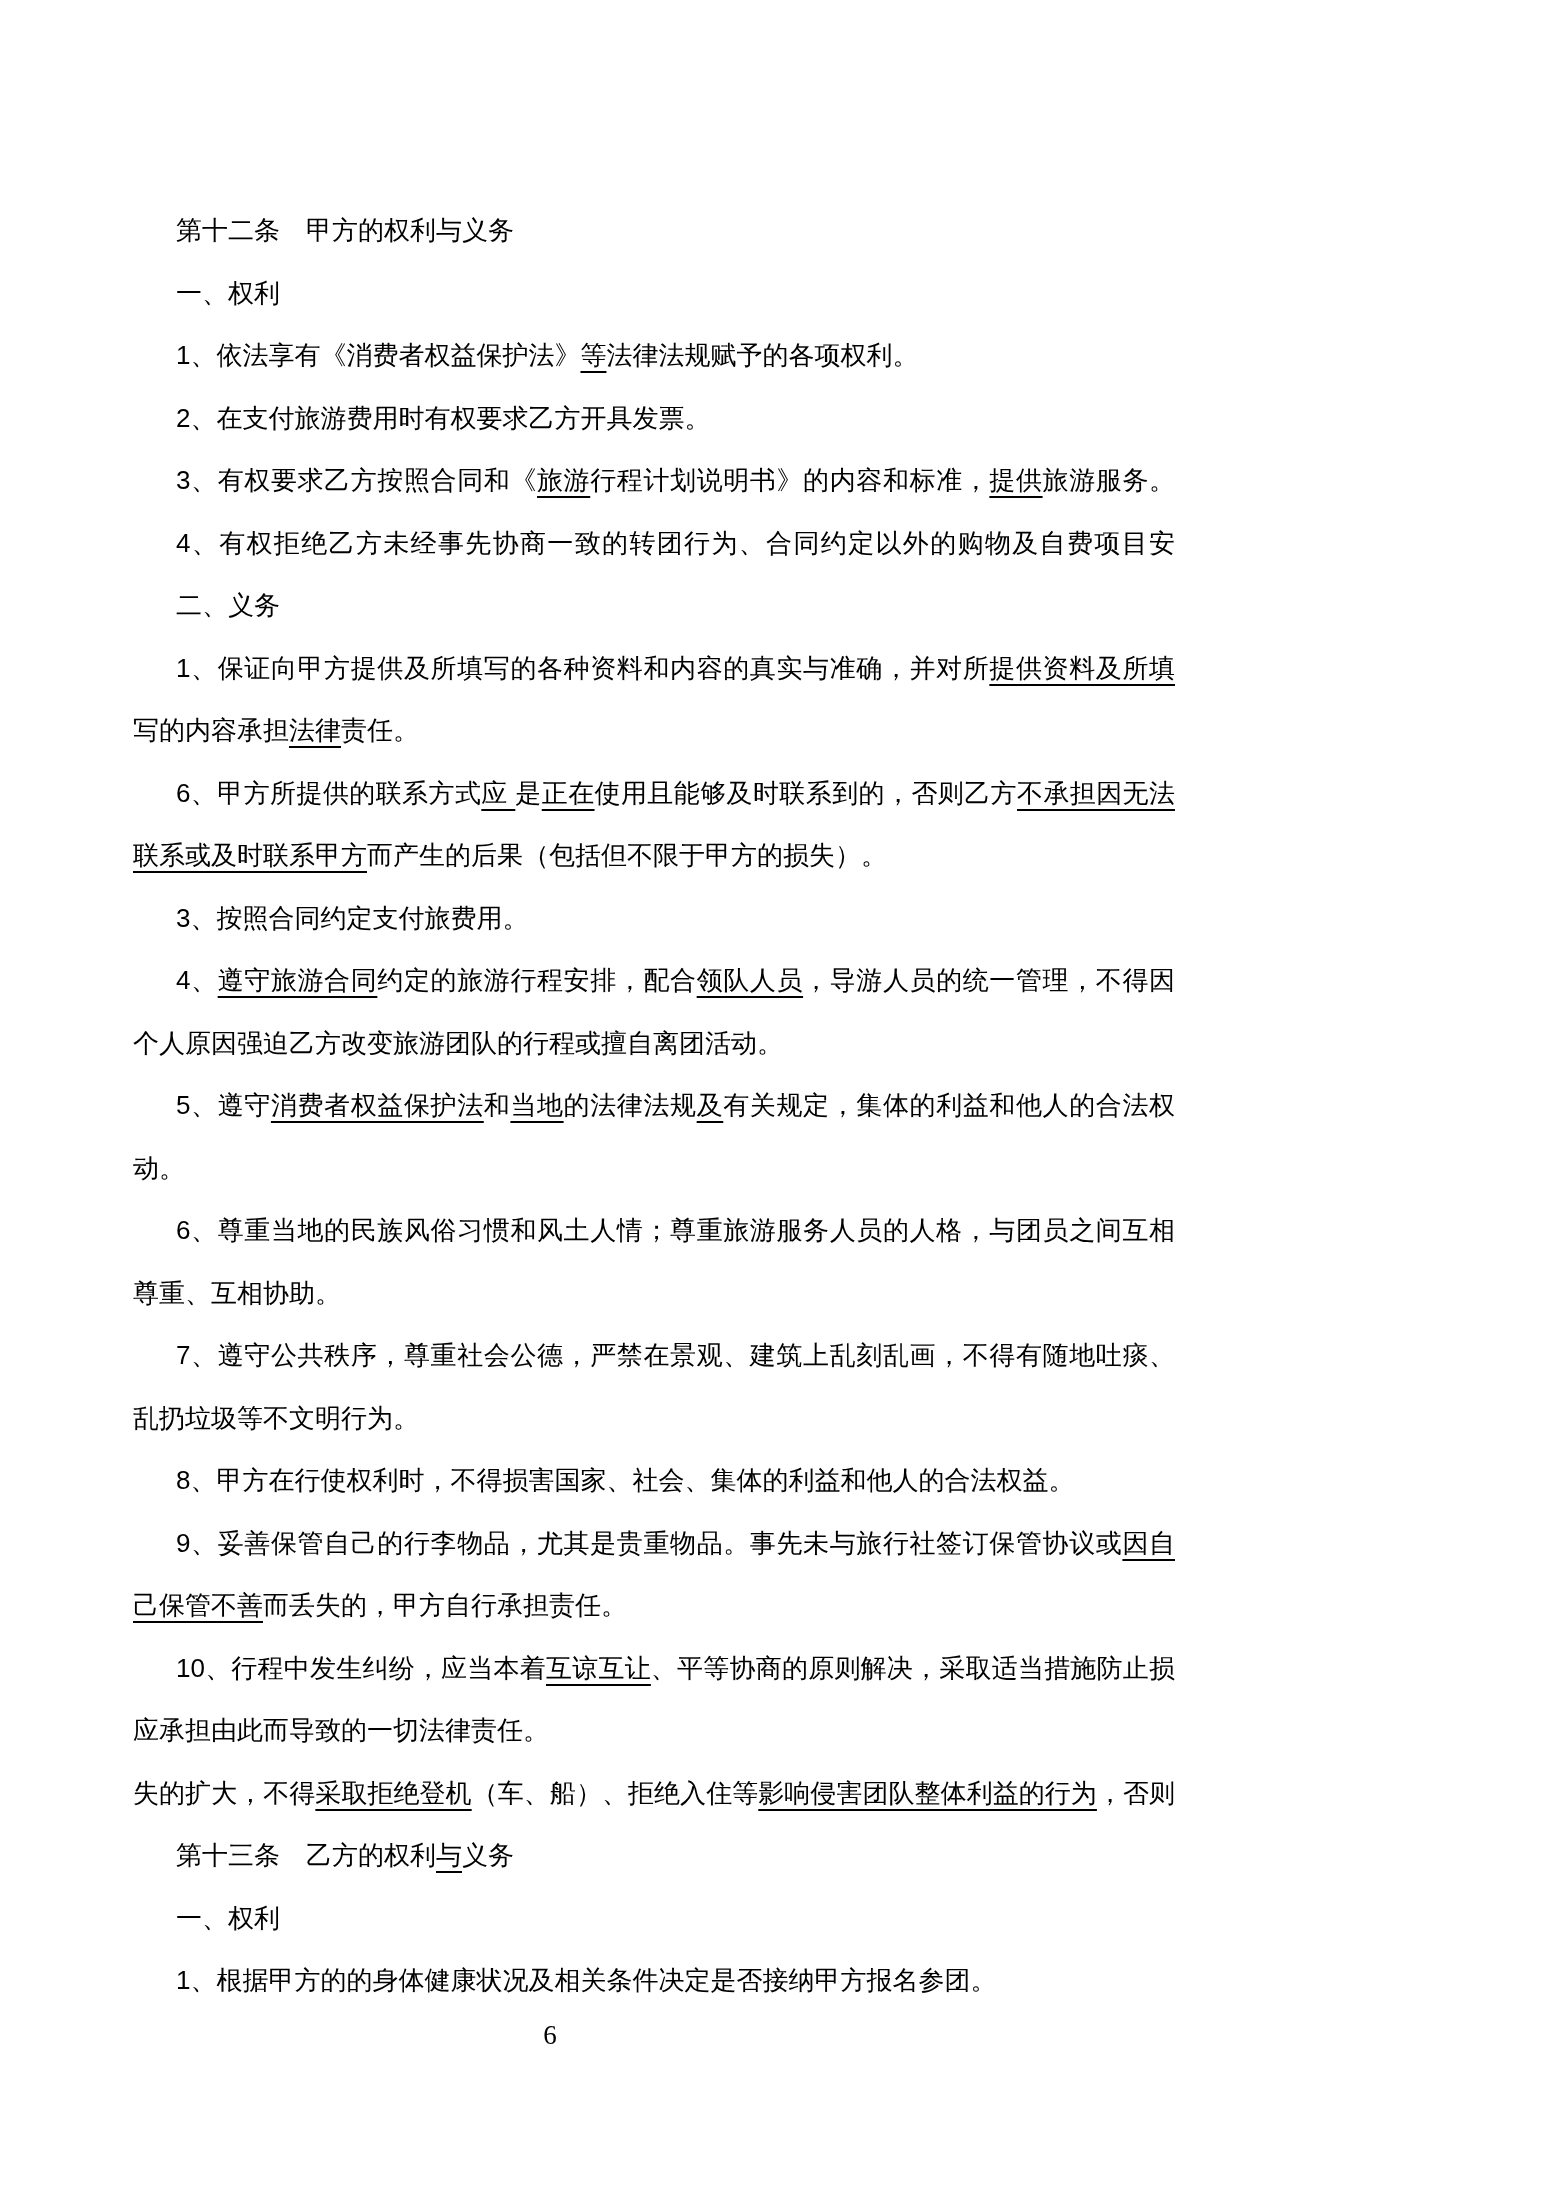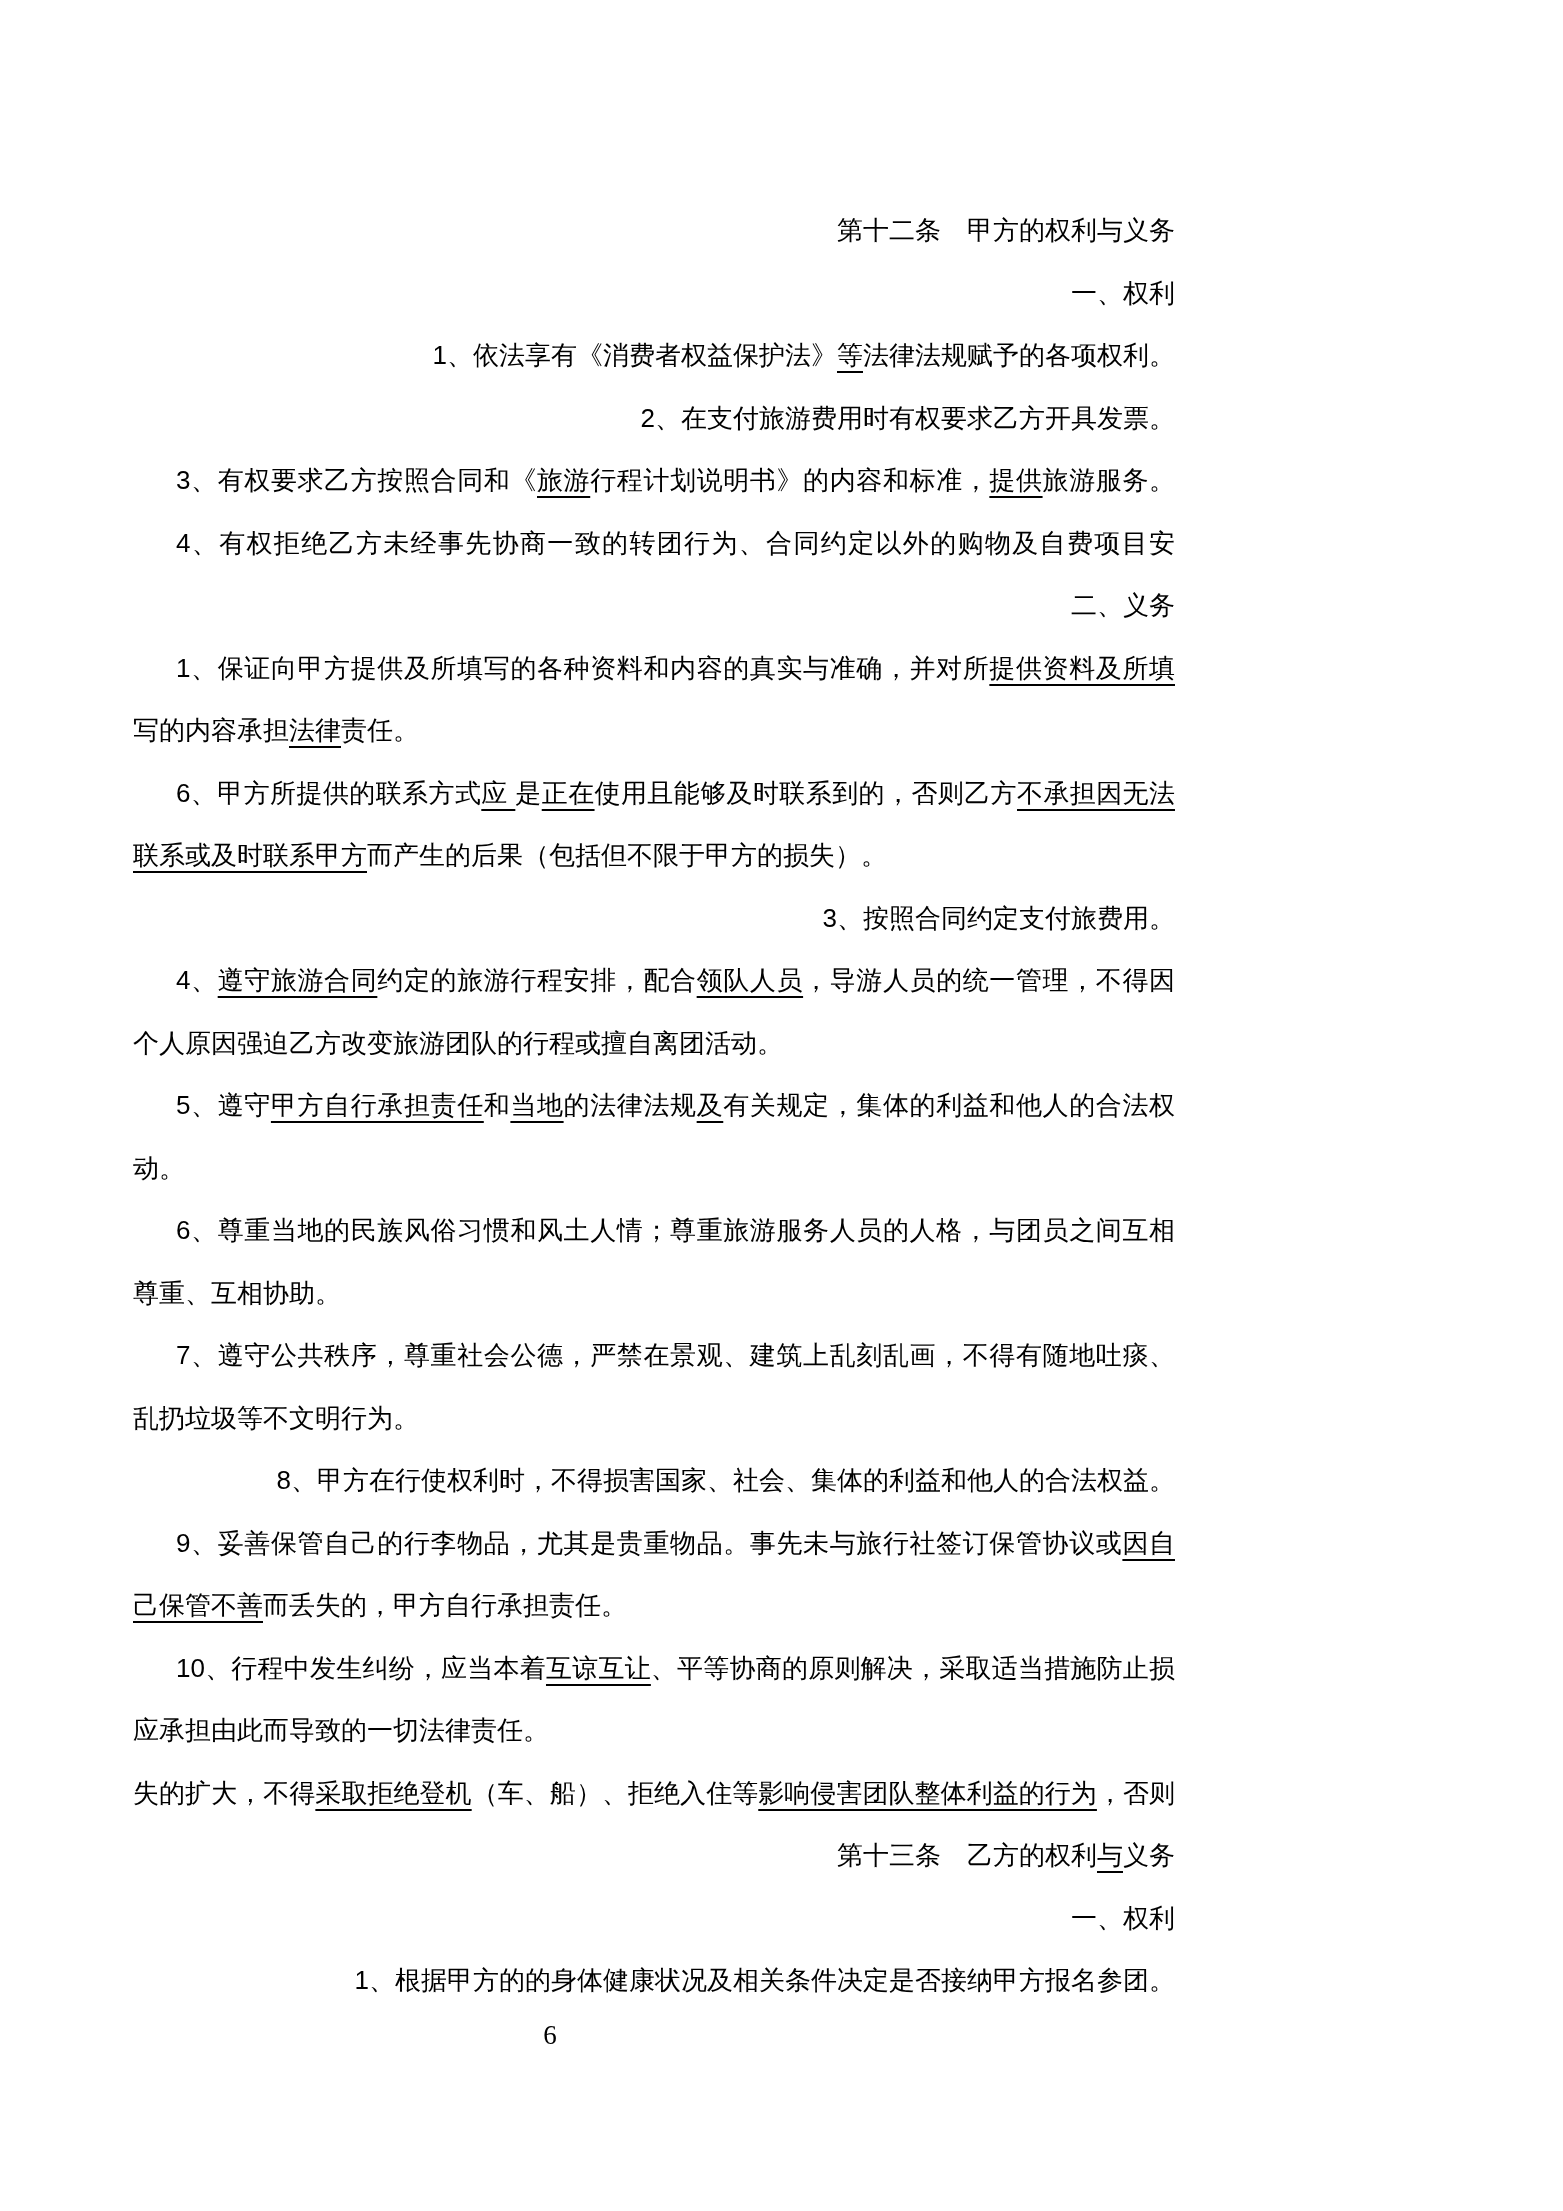--- a/index.html
+++ b/index.html
@@ -23,21 +23,20 @@
     width: 1042px;
     font-size: 26px;
   }
   .line {
     height: 62.5px;
     line-height: 62.5px;
     overflow: hidden;
   }
   .line.indent {
     padding-left: 43px;
-    text-align: right;
   }
   .line.j {
     text-align: justify;
     text-align-last: justify;
   }
   .u {
     text-decoration: underline;
     text-decoration-thickness: 2px;
     text-underline-offset: 7px;
   }
@@ -64,21 +63,21 @@
       <div class="line indent j"><span>3、有权要求乙方按照合同和《</span><span class="u">旅游</span><span>行程计划说明书》的内容和标准，</span><span class="u">提供</span><span>旅游服务。</span></div>
       <div class="line indent j"><span>4、有权拒绝乙方未经事先协商一致的转团行为、合同约定以外的购物及自费项目安排。</span></div>
       <div class="line indent"><span>二、义务</span></div>
       <div class="line indent j"><span>1、保证向甲方提供及所填写的各种资料和内容的真实与准确，并对所</span><span class="u">提供资料及所填</span></div>
       <div class="line"><span>写的内容承担</span><span class="u">法律</span><span>责任。</span></div>
       <div class="line indent j"><span>6、甲方所提供的联系方式</span><span class="u">应 </span><span>是</span><span class="u">正在</span><span>使用且能够及时联系到的，否则乙方</span><span class="u">不承担因无法</span></div>
       <div class="line"><span class="u">联系或及时联系甲方</span><span>而产生的后果（包括但不限于甲方的损失）。</span></div>
       <div class="line indent"><span>3、按照合同约定支付旅费用。</span></div>
       <div class="line indent j"><span>4、</span><span class="u">遵守旅游合同</span><span>约定的旅游行程安排，配合</span><span class="u">领队人员</span><span>，导游人员的统一管理，不得因</span></div>
       <div class="line"><span>个人原因强迫乙方改变旅游团队的行程或擅自离团活动。</span></div>
-      <div class="line indent j"><span>5、遵守</span><span class="u">甲方自行承担责任</span><span>和</span><span class="u">当地</span><span>的法律法规</span><span class="u">及</span><span>有关规定，集体的利益和他人的合法权益</span></div>
+      <div class="line indent j"><span>5、遵守</span><span class="u">消费者权益保护法</span><span>和</span><span class="u">当地</span><span>的法律法规</span><span class="u">及</span><span>有关规定，集体的利益和他人的合法权益</span></div>
       <div class="line"><span>动。</span></div>
       <div class="line indent j"><span>6、尊重当地的民族风俗习惯和风土人情；尊重旅游服务人员的人格，与团员之间互相</span></div>
       <div class="line"><span>尊重、互相协助。</span></div>
       <div class="line indent j"><span>7、遵守公共秩序，尊重社会公德，严禁在景观、建筑上乱刻乱画，不得有随地吐痰、</span></div>
       <div class="line"><span>乱扔垃圾等不文明行为。</span></div>
       <div class="line indent"><span>8、甲方在行使权利时，不得损害国家、社会、集体的利益和他人的合法权益。</span></div>
       <div class="line indent j"><span>9、妥善保管自己的行李物品，尤其是贵重物品。事先未与旅行社签订保管协议或</span><span class="u">因自</span></div>
       <div class="line"><span class="u">己保管不善</span><span>而丢失的，甲方自行承担责任。</span></div>
       <div class="line indent j"><span>10、行程中发生纠纷，应当本着</span><span class="u">互谅互让</span><span>、平等协商的原则解决，采取适当措施防止损</span></div>
       <div class="line"><span>应承担由此而导致的一切法律责任。</span></div>

